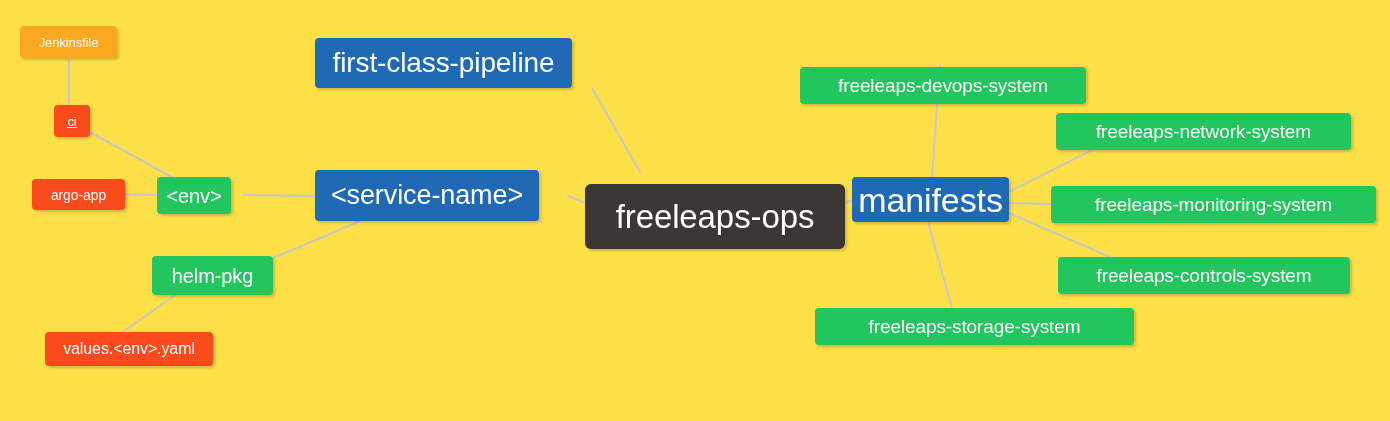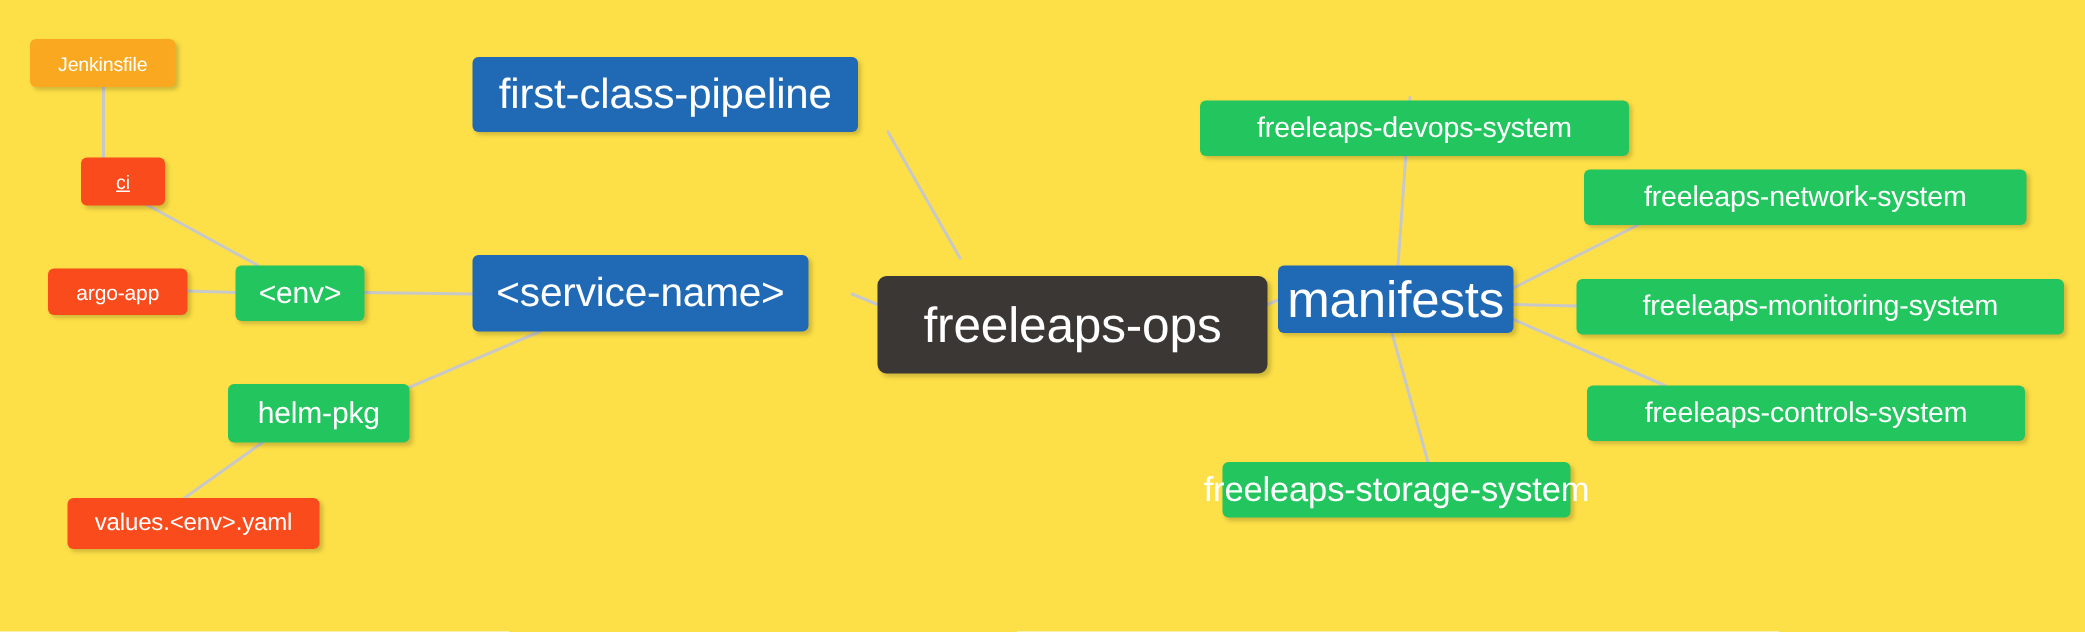--- a/index.html
+++ b/index.html
@@ -63,27 +63,27 @@
       <line x1="932" y1="177" x2="940" y2="65" stroke="#c8c8c8" stroke-width="2" stroke-linecap="round"></line>
       <line x1="1009" y1="192" x2="1092" y2="150" stroke="#c8c8c8" stroke-width="2" stroke-linecap="round"></line>
       <line x1="1009" y1="203" x2="1051" y2="204" stroke="#c8c8c8" stroke-width="2" stroke-linecap="round"></line>
       <line x1="1009" y1="213" x2="1110" y2="257" stroke="#c8c8c8" stroke-width="2" stroke-linecap="round"></line>
       <line x1="928" y1="222" x2="952" y2="308" stroke="#c8c8c8" stroke-width="2" stroke-linecap="round"></line>
     </svg>
   <div id="node-layer">
       <div class="node" style="left: 20px; top: 26px; width: 97px; height: 32px; background: rgb(249, 168, 31); font-size: 13px;">
         <span>Jenkinsfile</span>
       </div>
-      <div class="node" style="left: 54px; top: 105px; width: 56px; height: 32px; background: rgb(250, 75, 28); font-size: 13px; text-decoration: underline;">
+      <div class="node" style="left: 54px; top: 105px; width: 36px; height: 32px; background: rgb(250, 75, 28); font-size: 13px; text-decoration: underline;">
         <span>ci</span>
       </div>
       <div class="node" style="left: 32px; top: 179px; width: 93px; height: 31px; background: rgb(250, 75, 28); font-size: 14px; text-align: right;">
         <span>argo-app</span>
       </div>
-      <div class="node" style="left: 157px; top: 177px; width: 86px; height: 37px; background: rgb(34, 197, 94); font-size: 20px;">
+      <div class="node" style="left: 157px; top: 177px; width: 74px; height: 37px; background: rgb(34, 197, 94); font-size: 20px;">
         <span>&lt;env&gt;</span>
       </div>
       <div class="node" style="left: 152px; top: 256px; width: 121px; height: 39px; background: rgb(34, 197, 94); font-size: 20px;">
         <span>helm-pkg</span>
       </div>
       <div class="node" style="left: 25px; top: 332px; width: 168px; height: 34px; background: rgb(250, 75, 28); font-size: 16px; margin-left: 20px;">
         <span>values.&lt;env&gt;.yaml</span>
       </div>
       <div class="node" style="left: 315px; top: 38px; width: 257px; height: 50px; background: rgb(32, 105, 181); font-size: 28px;">
         <span>first-class-pipeline</span>
@@ -102,17 +102,17 @@
       </div>
       <div class="node" style="left: 1056px; top: 113px; width: 295px; height: 37px; background: rgb(34, 197, 94); font-size: 19px;">
         <span>freeleaps-network-system</span>
       </div>
       <div class="node" style="left: 1051px; top: 186px; width: 325px; height: 37px; background: rgb(34, 197, 94); font-size: 19px; text-align: center;">
         <span>freeleaps-monitoring-system</span>
       </div>
       <div class="node" style="left: 1058px; top: 257px; width: 292px; height: 37px; background: rgb(34, 197, 94); font-size: 19px;">
         <span>freeleaps-controls-system</span>
       </div>
-      <div class="node" style="left: 815px; top: 308px; width: 232px; height: 37px; background: rgb(34, 197, 94); font-size: 23px;">
+      <div class="node" style="left: 815px; top: 308px; width: 319px; height: 37px; background: rgb(34, 197, 94); font-size: 19px;">
         <span>freeleaps-storage-system</span>
       </div>
     </div>
 </div>
 
 </body></html>

